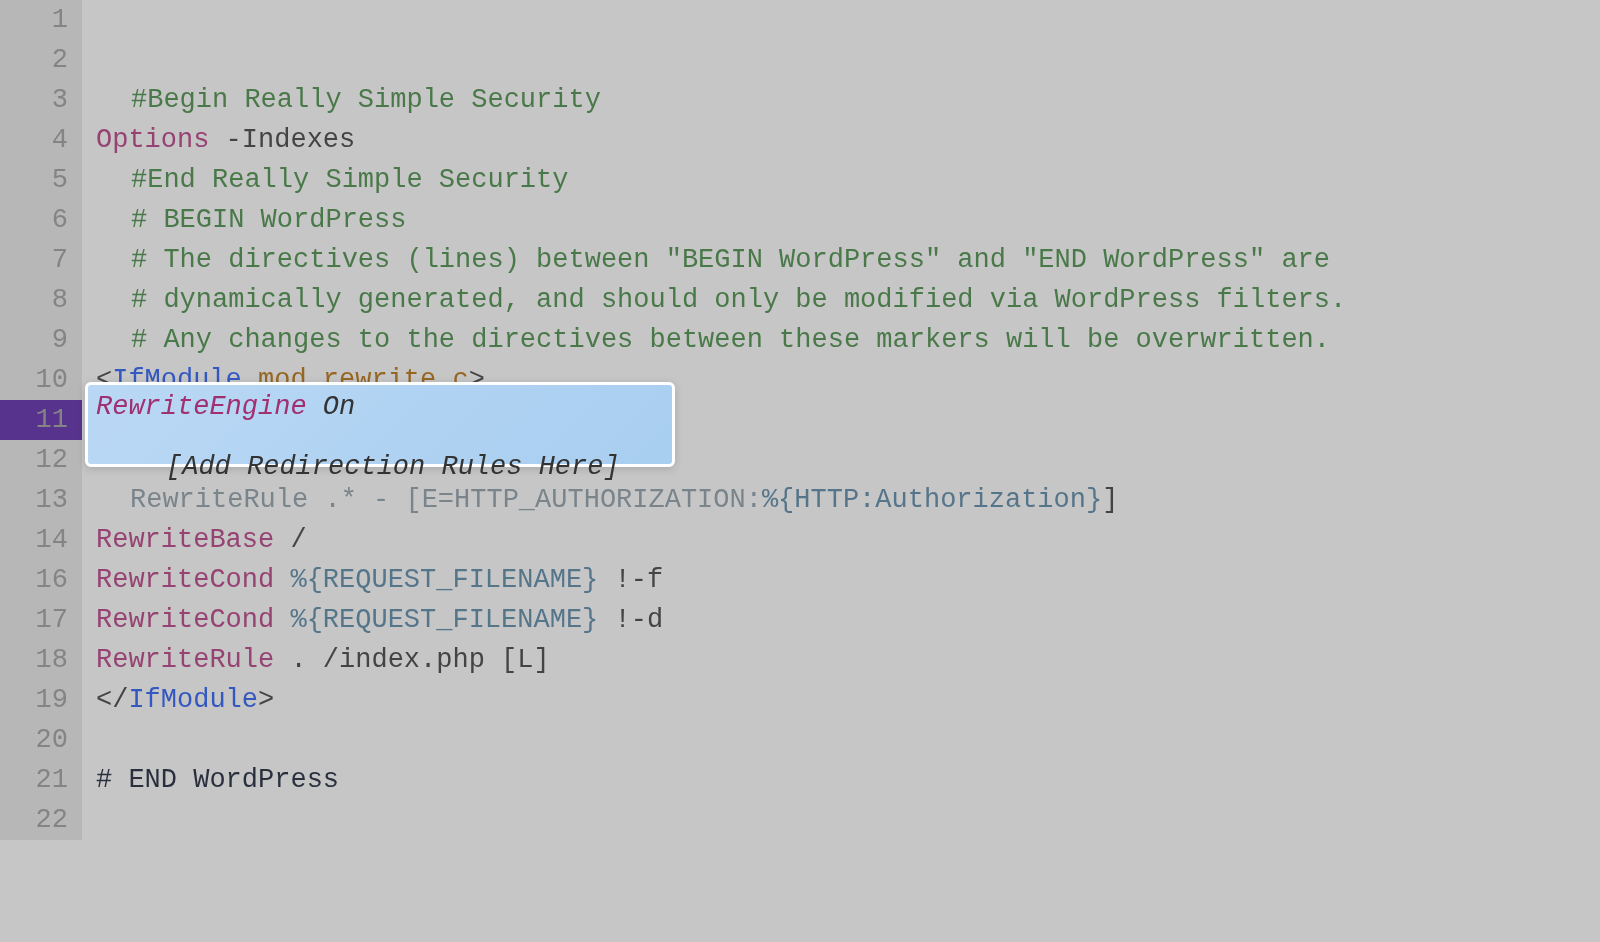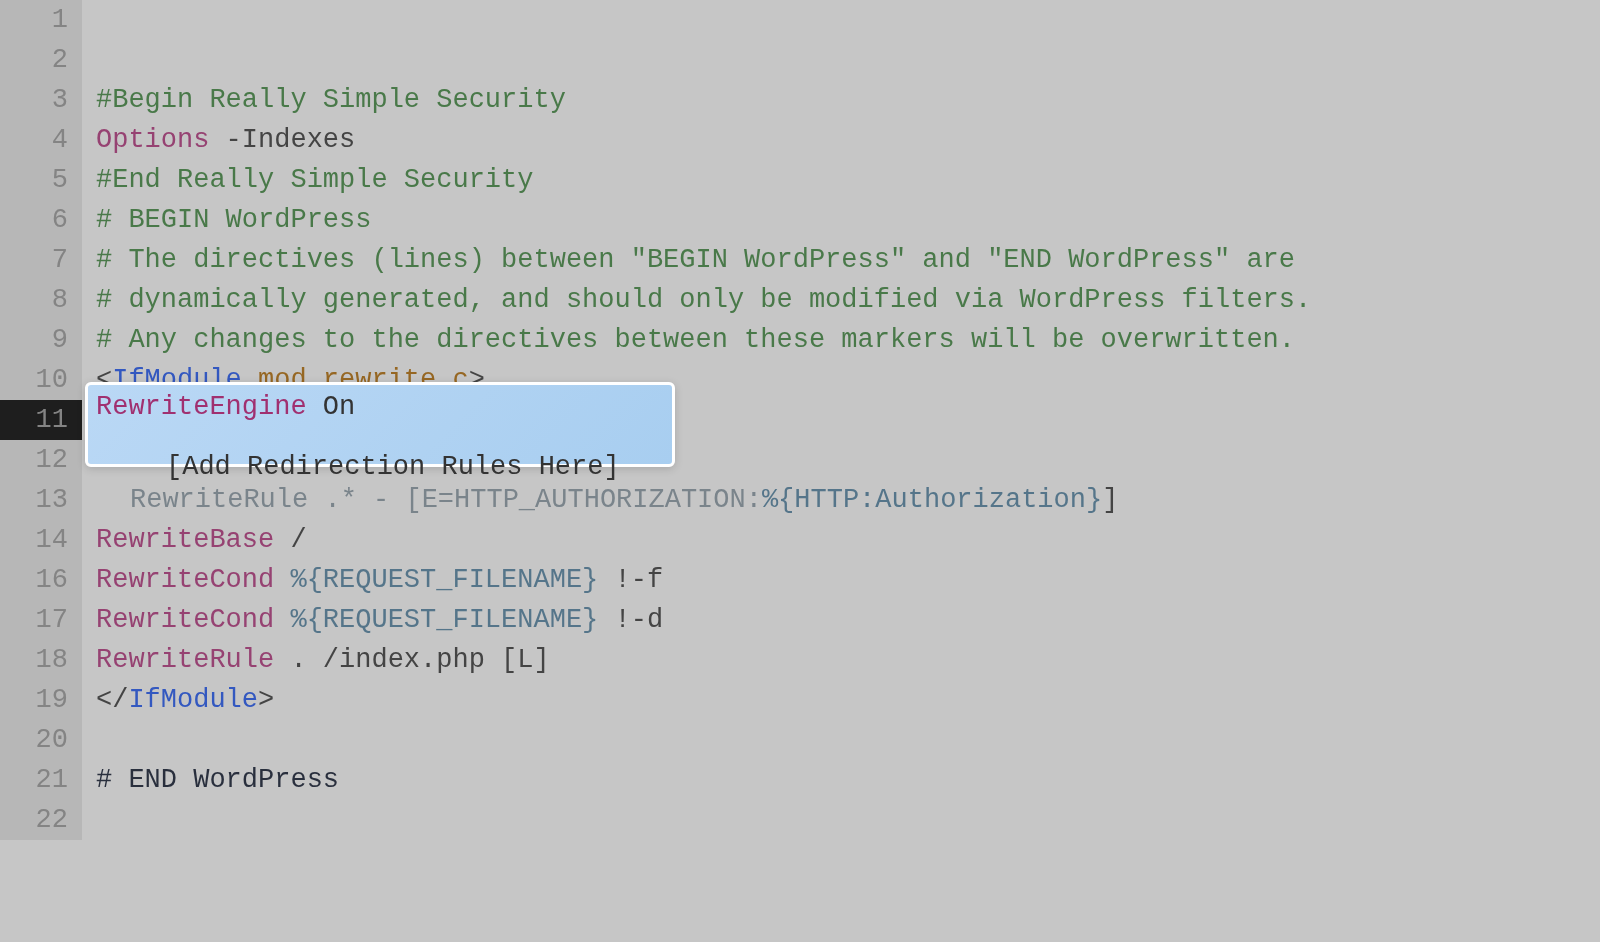--- a/index.html
+++ b/index.html
@@ -46,43 +46,44 @@
       color: #888;
       background: #cccccc;
       user-select: none;
       flex-shrink: 0;
     }
     .code-content {
       padding-left: 14px;
       white-space: pre;
       flex: 1;
     }
-    .comment { color: #3a7a3a; }
+    .comment { color: #3a7a3a; margin-left: 35px; }
     .keyword { color: #a03070; }
     .default-text { color: #333333; }
     .tag-bracket { color: #333333; }
     .tag-name { color: #1d4ed8; }
     .attr-value { color: #a16207; }
     .variable { color: #4a7590; }
     .current-line .gutter {
-      background: #000000;
+      background: #4c1d95;
     }
     .highlight-box {
       position: absolute;
       top: 382px;
       left: 85px;
       width: 590px;
       height: 85px;
       background: linear-gradient(135deg, #bad8f5, #a8cef0);
       border: 3px solid #ffffff;
       border-radius: 6px;
       z-index: 10;
       padding: 2px 8px;
       line-height: 40px;
       box-shadow: 0 2px 8px rgba(0,0,0,0.15);
+      font-style: italic;
     }
     .highlight-box .hl-line1 {
       color: #000;
     }
     .highlight-box .hl-keyword {
       color: #a03070;
     }
     .highlight-box .hl-text {
       color: #333;
     }

